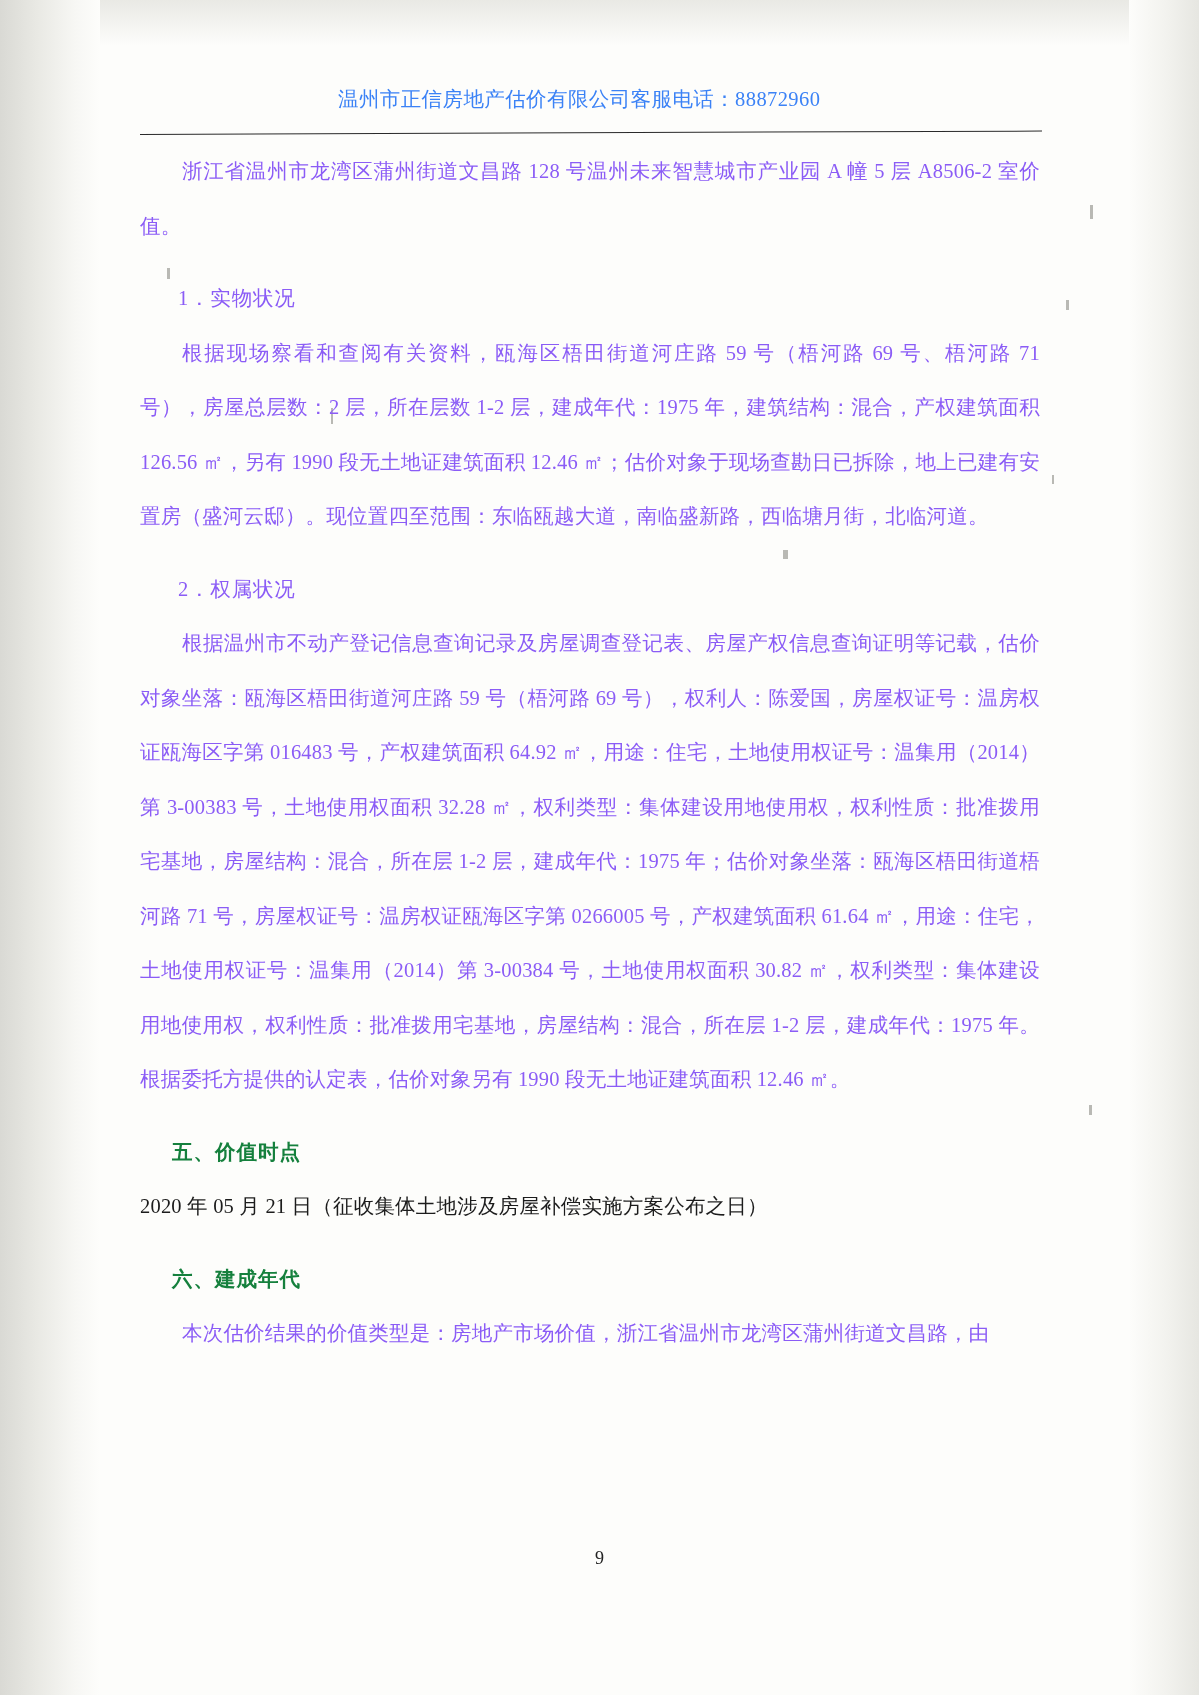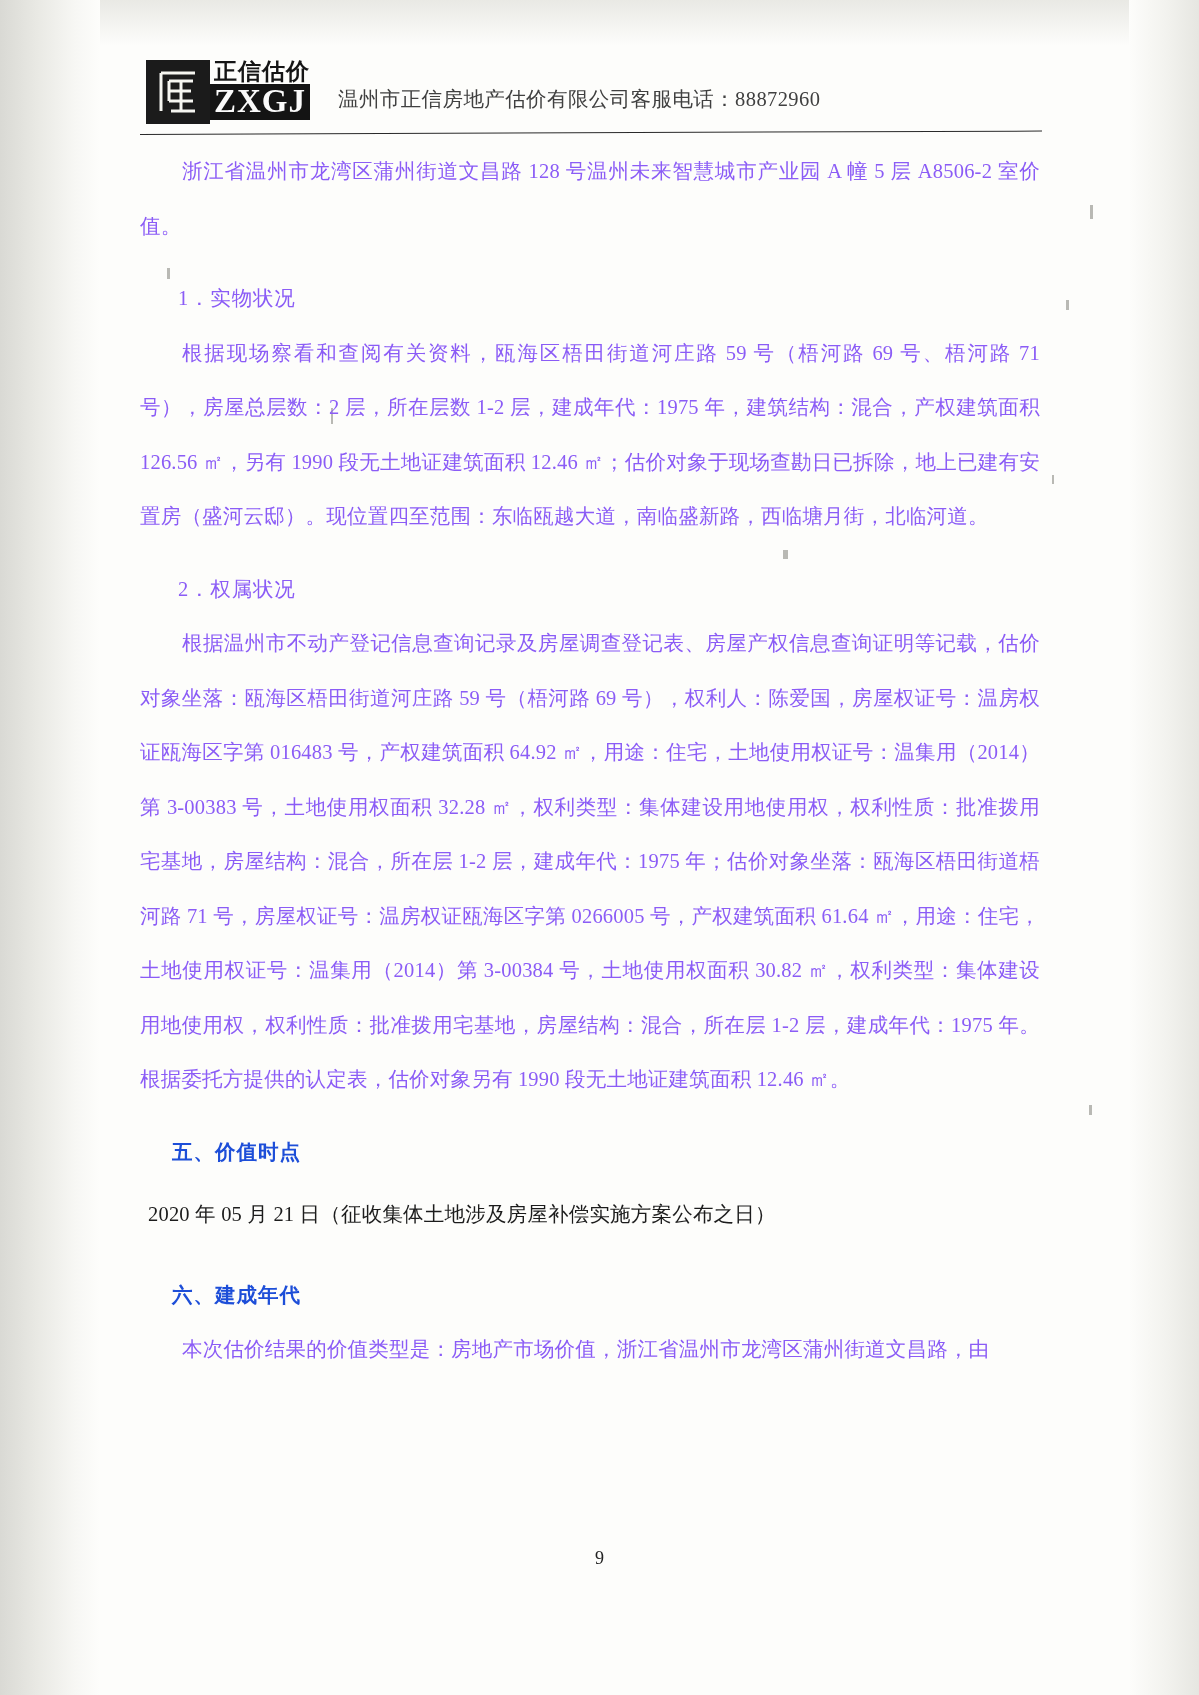--- a/index.html
+++ b/index.html
@@ -101,21 +101,21 @@
     line-height: 1;
     white-space: nowrap;
   }
   .company-line {
     position: absolute;
     left: 198px;
     top: 33px;
     font-size: 20.5px;
     letter-spacing: 0.4px;
     white-space: nowrap;
-    color: #404040;
+    color: #3b82f6;
   }
   .hr-rule {
     position: absolute;
     left: 0;
     top: 82px;
     width: 902px;
     height: 0;
     border-top: 1.6px solid #2a2a2a;
     transform: rotate(-0.22deg);
     transform-origin: left center;
@@ -148,24 +148,24 @@
     letter-spacing: 0.8px;
     color: #8b5cf6;
   }
   p.heading-cn {
     margin: 0;
     font-size: 20.5px;
     line-height: 54.5px;
     text-indent: 32px;
     font-weight: bold;
     letter-spacing: 1px;
-    color: #1d4ed8;
+    color: #15803d;
   }
   p.plain {
-    margin: 8px;
+    margin: 0;
     font-size: 20.5px;
     line-height: 54.5px;
     letter-spacing: 0.2px;
     color: #1c1c1c;
   }
   .gap-sm { height: 18px; }
 
   
   .page-number {
     position: absolute;
@@ -198,41 +198,20 @@
   <div class="speck" style="left:1066px;top:300px;width:3px;height:10px;"></div>
   <div class="speck" style="left:1052px;top:475px;width:2px;height:9px;"></div>
   <div class="speck" style="left:167px;top:268px;width:3px;height:11px;"></div>
   <div class="speck" style="left:783px;top:550px;width:5px;height:9px;"></div>
   <div class="speck" style="left:1089px;top:1105px;width:3px;height:10px;"></div>
   <div class="speck" style="left:331px;top:408px;width:2px;height:16px;"></div>
 
   <div class="content">
 
     <div class="letterhead">
-      <div class="logo-block">
-        <div class="seal">
-          <div class="seal-inner">
-            <svg width="50" height="50" viewBox="0 0 50 50" aria-hidden="true">
-              <rect x="1" y="1" width="48" height="48" fill="#1b1b1b"></rect>
-              <g stroke="#f5f5f0" stroke-width="3" fill="none">
-                <path d="M8 6 L42 6"></path>
-                <path d="M8 6 L8 44"></path>
-                <path d="M16 14 L40 14"></path>
-                <path d="M16 14 L16 34"></path>
-                <path d="M16 24 L38 24"></path>
-                <path d="M16 34 L40 34"></path>
-                <path d="M28 14 L28 44"></path>
-                <path d="M18 44 L42 44"></path>
-              </g>
-            </svg>
-          </div>
-        </div>
-        <div class="logo-cn">正信估价</div>
-        <div class="logo-latin">ZXGJ</div>
-      </div>
       <div class="company-line">温州市正信房地产估价有限公司客服电话：88872960</div>
       <div class="hr-rule"></div>
     </div>
 
     <div class="body-area">
 
       <p class="para indent">浙江省温州市龙湾区蒲州街道文昌路 128 号温州未来智慧城市产业园 A 幢 5 层 A8506-2 室价值。</p>
 
       <div class="gap-sm"></div>
 

